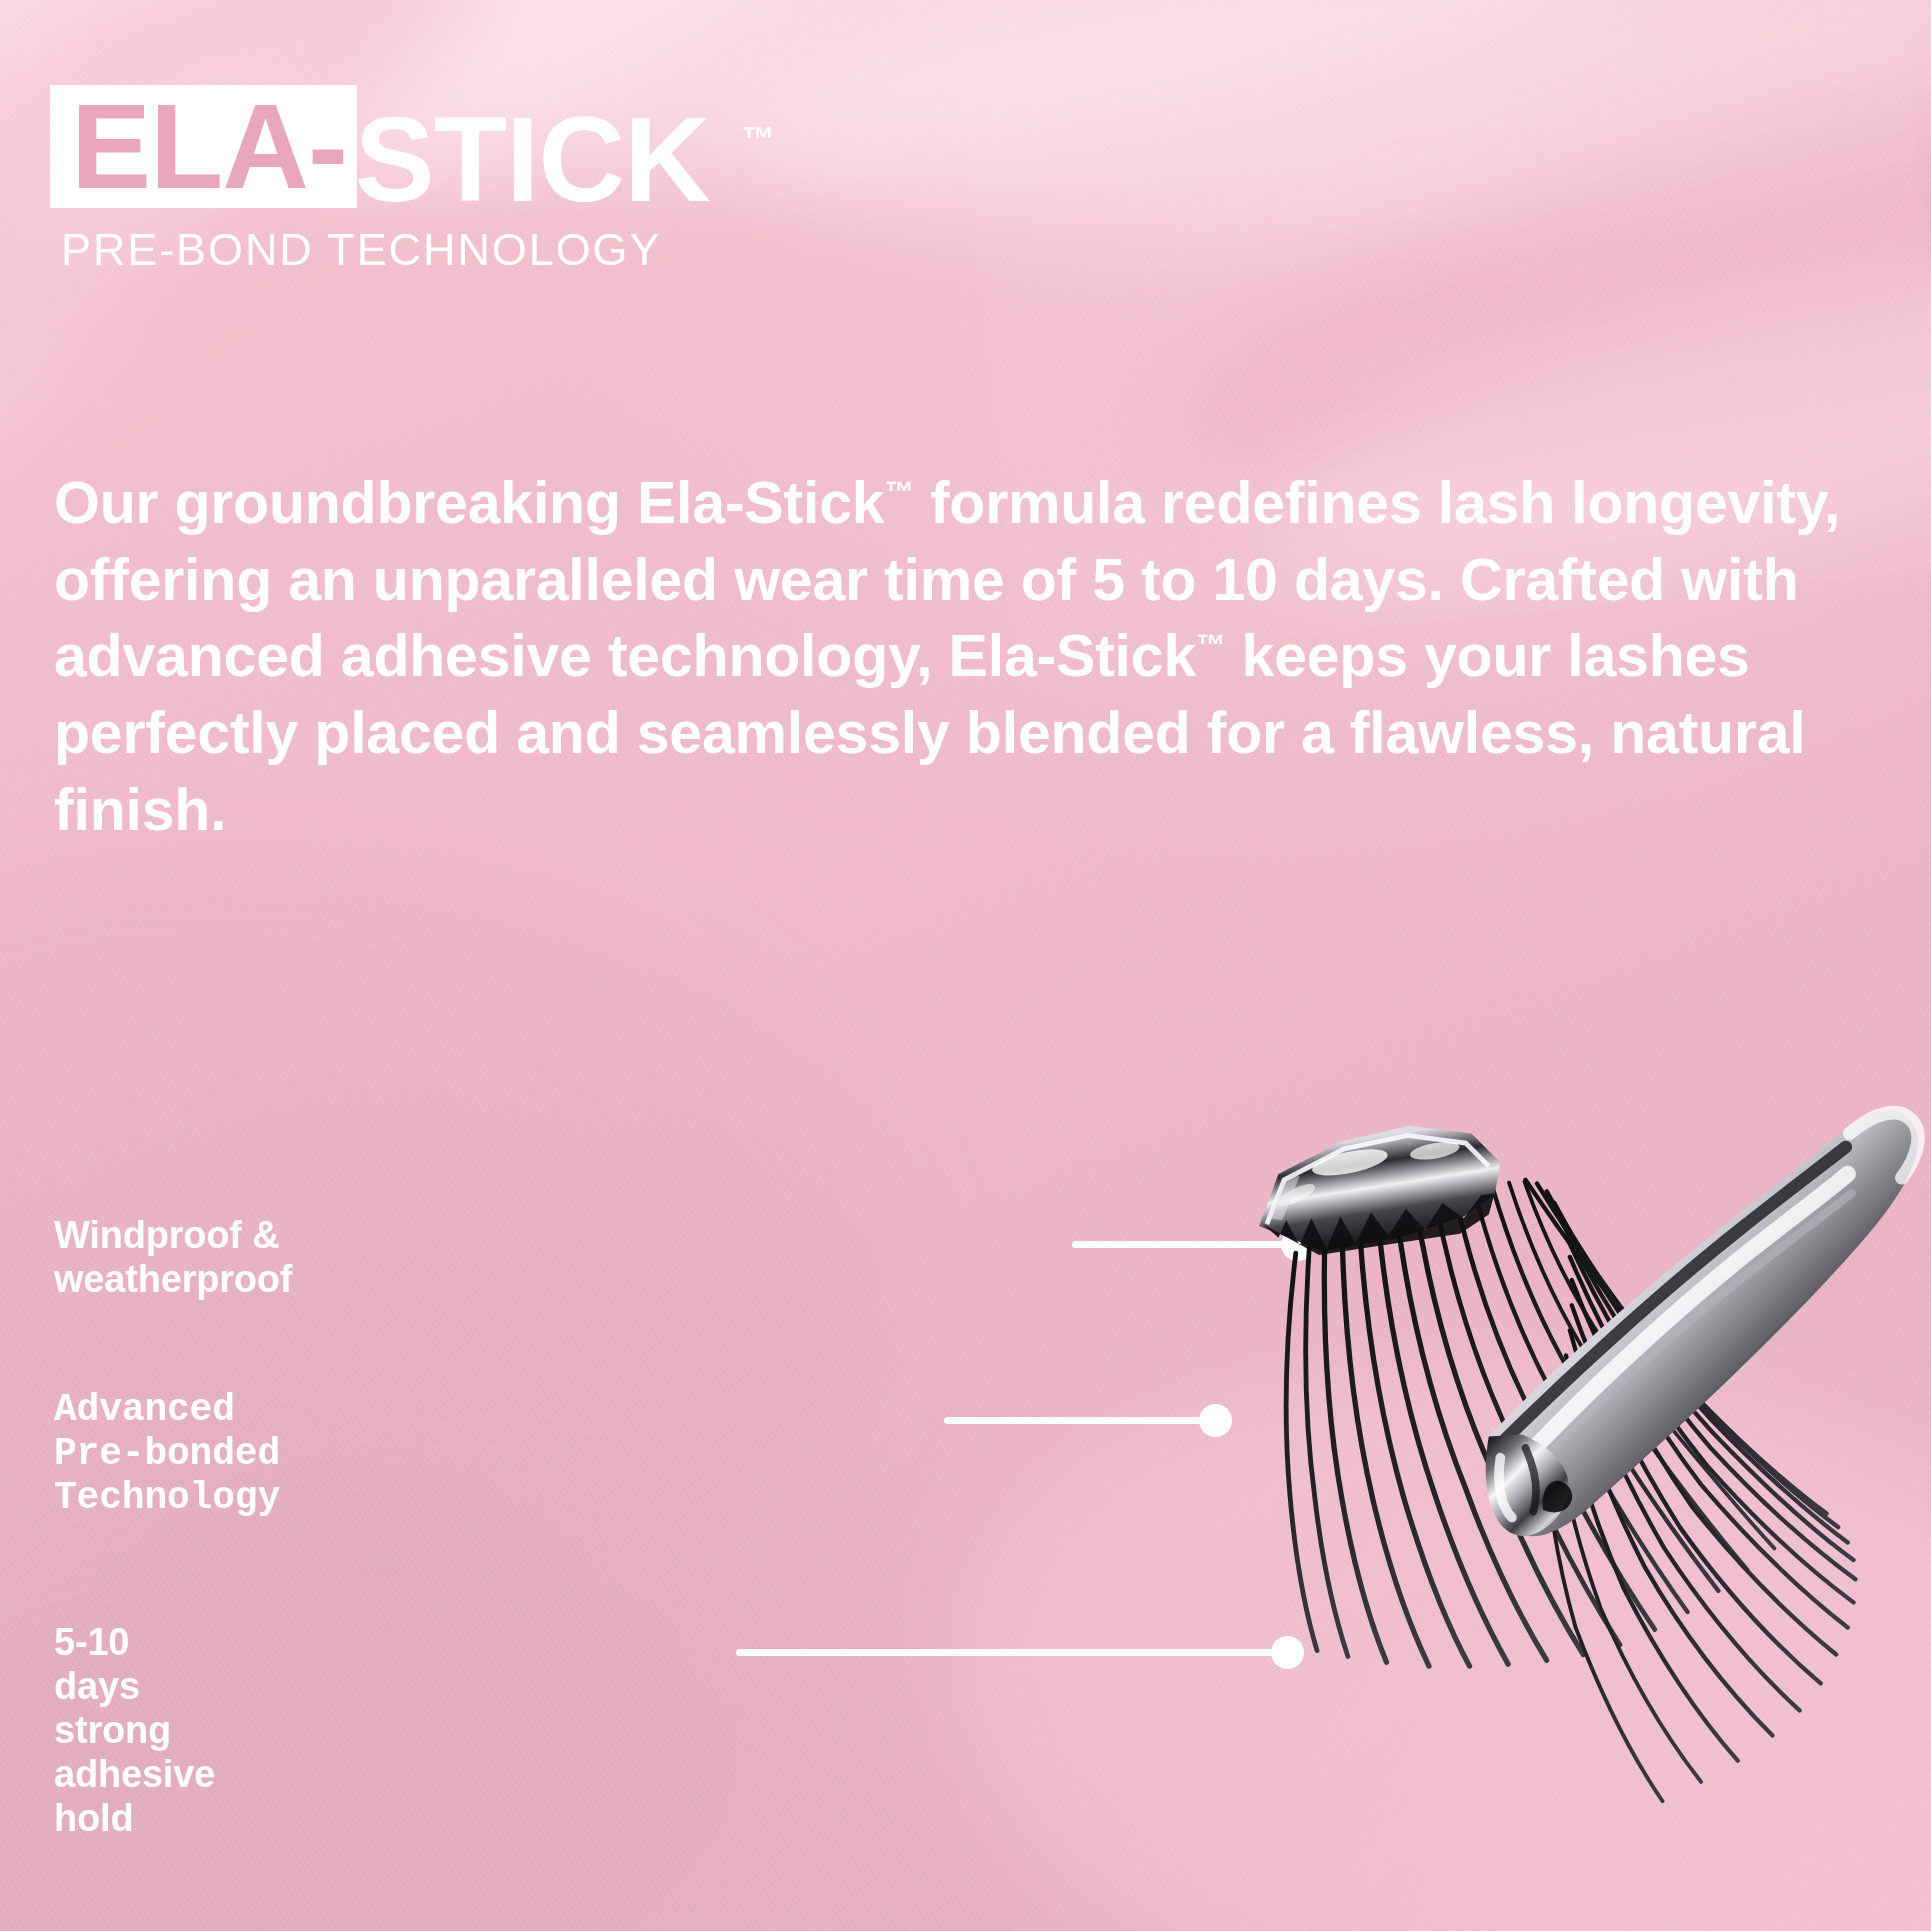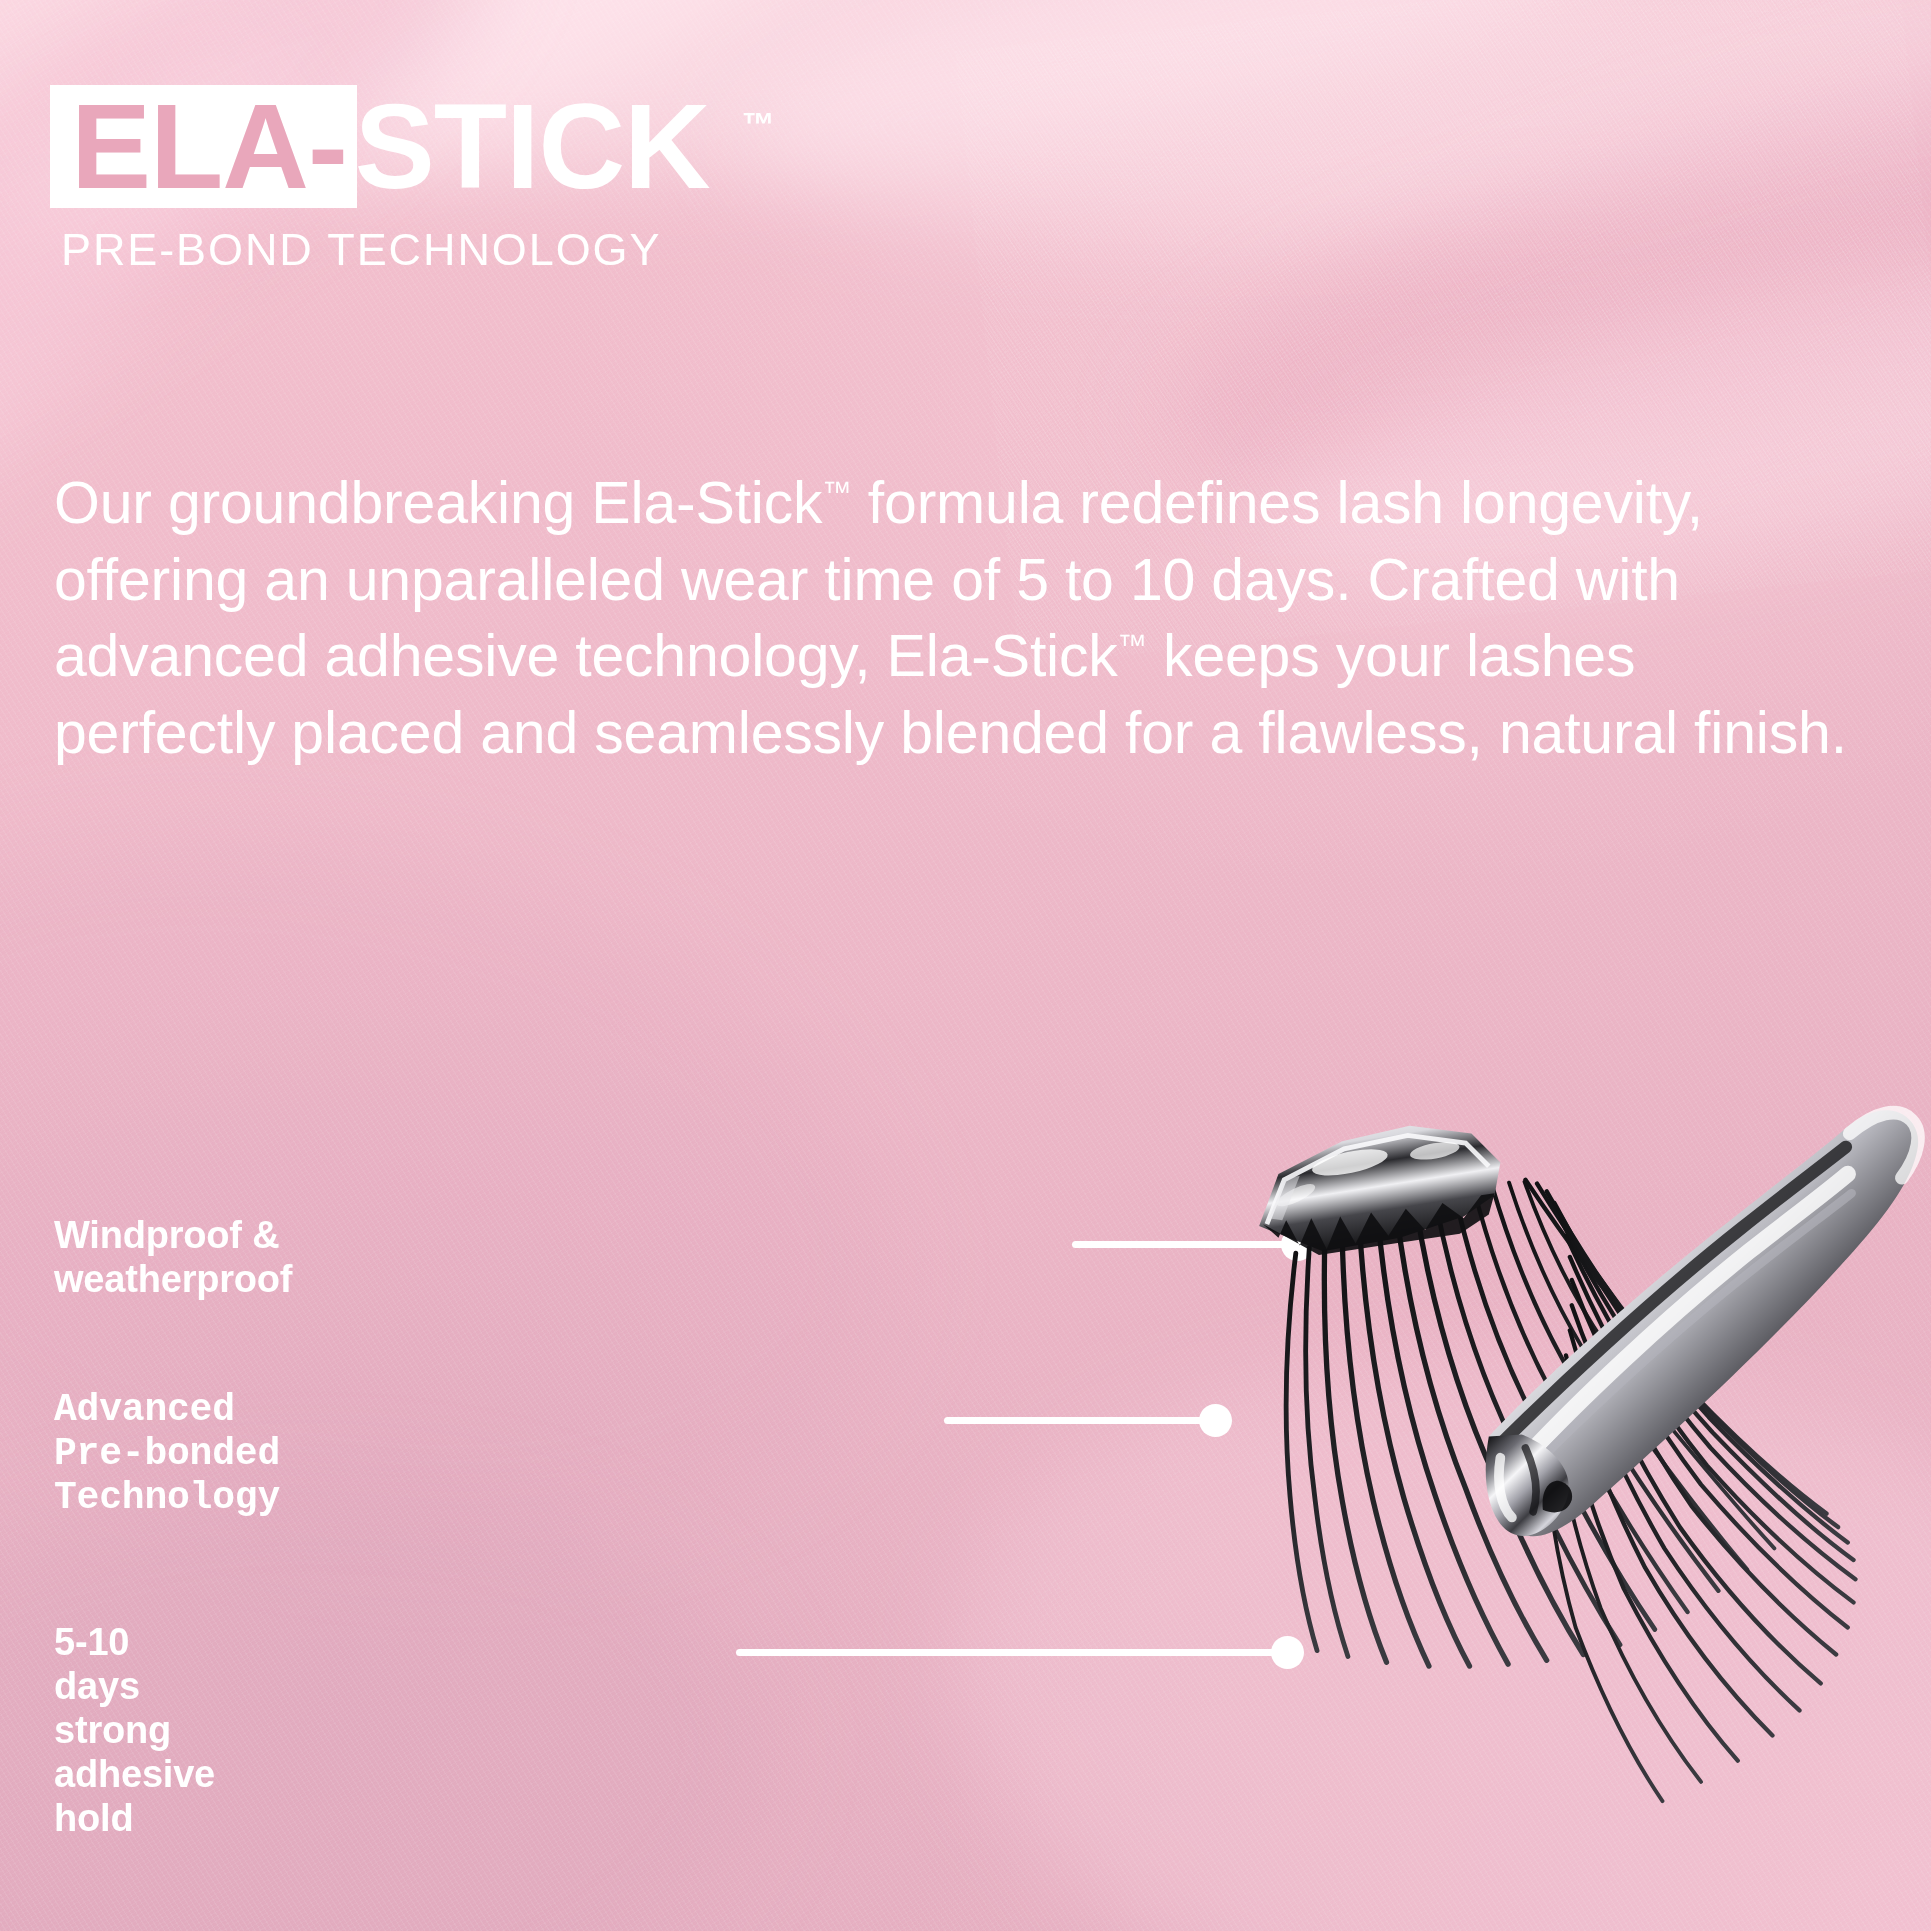--- a/index.html
+++ b/index.html
@@ -62,21 +62,21 @@
     position: absolute; left: 985px; top: 0; width: 946px; height: 618px;
     background-image: repeating-linear-gradient(62deg,
         rgba(255,255,255,0.16) 0px, rgba(255,255,255,0.16) 1px,
         rgba(0,0,0,0.0) 1px, rgba(0,0,0,0.0) 2.9px);
     opacity: .55;
     transform: rotate(-6deg);
   }
 
   
   .logo-block { position: absolute; left: 50px; top: 85px; }
-  .logo-row { display: flex; align-items: flex-start; }
+  .logo-row { display: flex; align-items: flex-end; }
   .logo-box {
     background: #ffffff;
     padding: 11.6px 9.7px 13.5px 21px;
     line-height: 0.82;
   }
   .logo-ela {
     font-size: 120px;
     font-weight: 700;
     letter-spacing: -1px;
     color: #e9a7bb;
@@ -114,21 +114,21 @@
     color: #ffffff;
   }
 
   
   .paragraph {
     position: absolute;
     left: 54px;
     top: 406px;
     width: 1815px;
     font-size: 59px;
-    font-weight: 400;
+    font-weight: 700;
     line-height: 1.30;
     color: #ffffff;
     letter-spacing: -0.2px;
   }
   .paragraph sup { font-size: 0.5em; vertical-align: super; line-height: 0; }
 
   
   .features { position: absolute; left: 0; top: 0; width: 1931px; height: 1931px; }
   .feature { position: absolute; }
   .feature-label {

